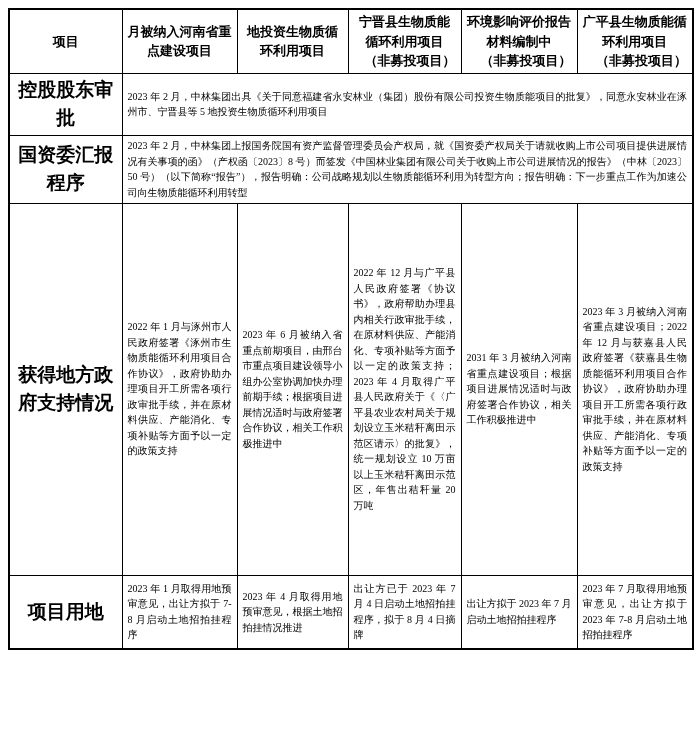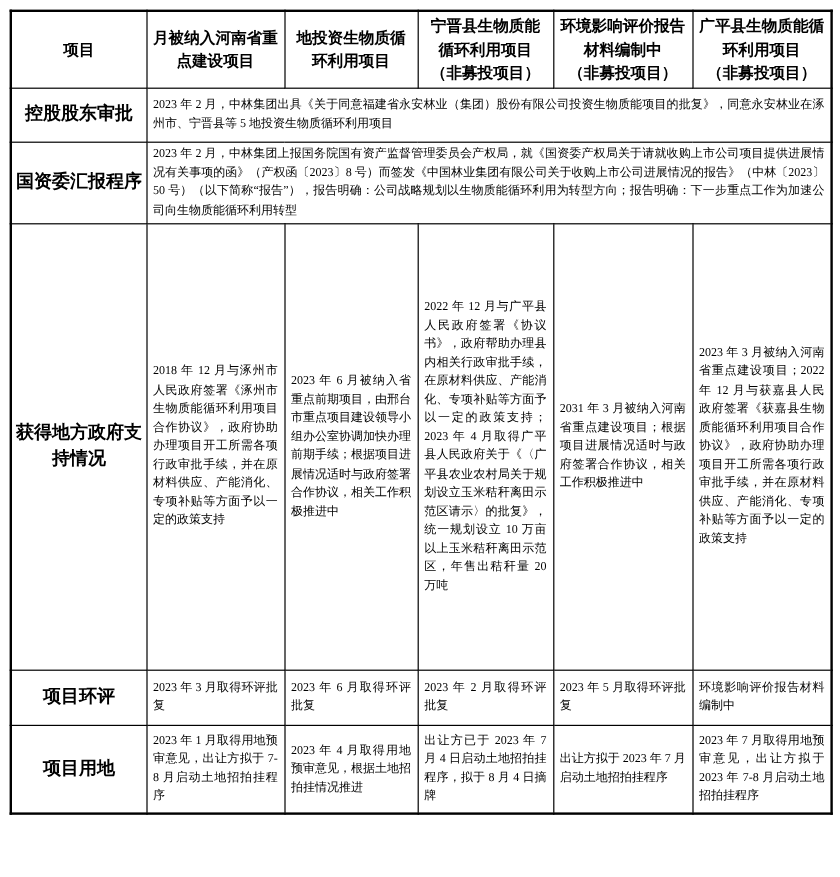--- a/index.html
+++ b/index.html
@@ -30,23 +30,24 @@
     overflow: hidden;
   }
   .progress-table th {
     font-size: 13px;
     font-weight: bold;
     text-align: center;
     line-height: 1.5;
   }
   .hdr-note {
     display: block;
+    text-align: right;
   }
   td.row-label {
-    font-size: 15px;
+    font-size: 19px;
     font-weight: bold;
     text-align: center;
     line-height: 1.5;
     padding: 2px 3px;
   }
   td.body-cell {
     font-size: 10px;
     line-height: 1.55;
     text-align: justify;
     text-justify: inter-ideograph;
@@ -117,57 +118,37 @@
         <td class="body-cell" colspan="5">
           <span>2023 年 2 月，中林集团上报国务院国有资产监督管理委员会产权局，就《国资委产权局关于请就收购上市公司项目提供进展情况有关事项的函》（产权函〔2023〕8 号）而签发《中国林业集团有限公司关于收购上市公司进展情况的报告》（中林〔2023〕50 号）（以下简称“报告”），报告明确：公司战略规划以生物质能循环利用为转型方向；报告明确：下一步重点工作为加速公司向生物质能循环利用转型</span>
         </td>
       </tr>
 
       <tr class="r-support">
         <td class="row-label">
           <span>获得地方政府支持情况</span>
         </td>
         <td class="body-cell">
-          <span>2018 年 12 月与涿州市人民政府签署《涿州市生物质能循环利用项目合作协议》，政府协助办理项目开工所需各项行政审批手续，并在原材料供应、产能消化、专项补贴等方面予以一定的政策支持</span>
+          <span>2022 年 1 月与涿州市人民政府签署《涿州市生物质能循环利用项目合作协议》，政府协助办理项目开工所需各项行政审批手续，并在原材料供应、产能消化、专项补贴等方面予以一定的政策支持</span>
         </td>
         <td class="body-cell">
           <span>2023 年 6 月被纳入省重点前期项目，由邢台市重点项目建设领导小组办公室协调加快办理前期手续；根据项目进展情况适时与政府签署合作协议，相关工作积极推进中</span>
         </td>
         <td class="body-cell">
           <span>2022 年 12 月与广平县人民政府签署《协议书》，政府帮助办理县内相关行政审批手续，在原材料供应、产能消化、专项补贴等方面予以一定的政策支持；2023 年 4 月取得广平县人民政府关于《〈广平县农业农村局关于规划设立玉米秸秆离田示范区请示〉的批复》，统一规划设立 10 万亩以上玉米秸秆离田示范区，年售出秸秆量 20 万吨</span>
         </td>
         <td class="body-cell">
           <span>2031 年 3 月被纳入河南省重点建设项目；根据项目进展情况适时与政府签署合作协议，相关工作积极推进中</span>
         </td>
         <td class="body-cell">
           <span>2023 年 3 月被纳入河南省重点建设项目；2022 年 12 月与获嘉县人民政府签署《获嘉县生物质能循环利用项目合作协议》，政府协助办理项目开工所需各项行政审批手续，并在原材料供应、产能消化、专项补贴等方面予以一定的政策支持</span>
         </td>
       </tr>
 
 
-      <tr class="r-eia">
-        <td class="row-label">
-          <span>项目环评</span>
-        </td>
-        <td class="body-cell">
-          <span>2023 年 3 月取得环评批复</span>
-        </td>
-        <td class="body-cell">
-          <span>2023 年 6 月取得环评批复</span>
-        </td>
-        <td class="body-cell">
-          <span>2023 年 2 月取得环评批复</span>
-        </td>
-        <td class="body-cell">
-          <span>2023 年 5 月取得环评批复</span>
-        </td>
-        <td class="body-cell">
-          <span>环境影响评价报告材料编制中</span>
-        </td>
-      </tr>
 
       <tr class="r-land">
         <td class="row-label">
           <span>项目用地</span>
         </td>
         <td class="body-cell">
           <span>2023 年 1 月取得用地预审意见，出让方拟于 7-8 月启动土地招拍挂程序</span><span class="seg-bold"></span><span></span>
         </td>
         <td class="body-cell">
           <span>2023 年 4 月取得用地预审意见，根据土地招拍挂情况推进</span><span class="seg-bold"></span><span></span>

